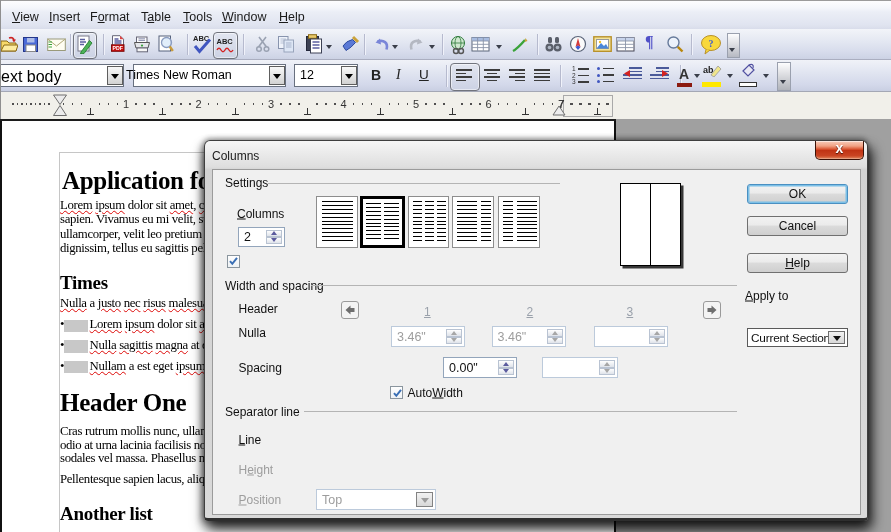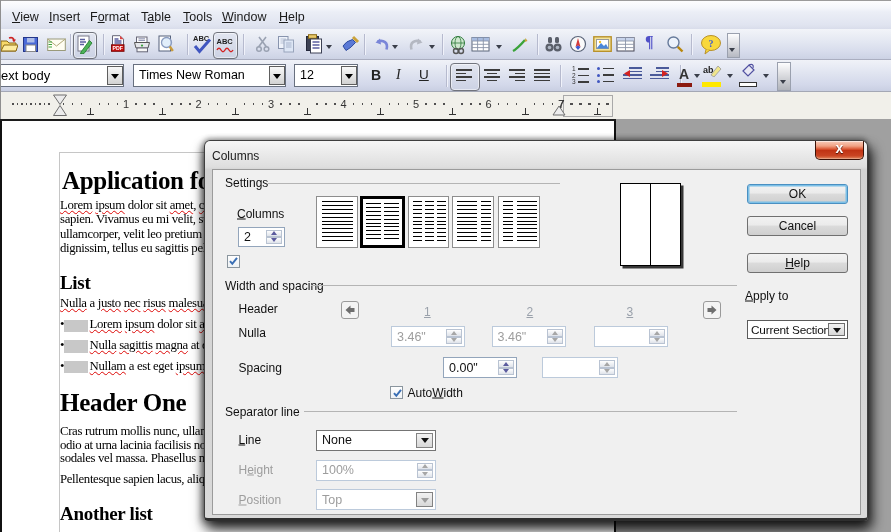--- a/index.html
+++ b/index.html
@@ -216,25 +216,25 @@
       <ellipse cx="11" cy="9" rx="9.5" ry="7.5" fill="#f8d83c" stroke="#b8912a"></ellipse>
       <path d="M6 15.5 L5 20 L10 16" fill="#f8d83c" stroke="#b8912a"></path>
       <text x="11" y="12.5" font-size="10" font-weight="bold" fill="#3b5ad4" text-anchor="middle" font-family="Liberation Serif">?</text>
     </svg>
     <div class="ab" style="left:727px;top:4px;width:11px;height:23px;background:linear-gradient(#fdfdfe,#b6b9c2);border:1px solid #9aa0ae"></div>
     <i class="dd" style="left:729px;top:19px"></i>
   </div>
 
 <div id="tb2" class="ab">
     <div class="ab" style="left:-6px;top:4px;width:130px;height:23px;background:#fff;border:1px solid #68707f;box-sizing:border-box"></div>
-    <span class="ab" style="left:1px;top:8px;font-size:13px;white-space:nowrap">ext body</span>
+    <span class="ab" style="left:1px;top:8px;font-size:16px;white-space:nowrap">ext body</span>
     <div class="ab" style="left:107px;top:6px;width:15.5px;height:19px;background:linear-gradient(#f8f8f8,#d2d2d2);border:1px solid #5e5e5e;box-sizing:border-box"></div>
     <i class="dd" style="left:110.5px;top:13.5px;border-left-width:4px;border-right-width:4px;border-top-width:5px;border-top-color:#000"></i>
     <div class="ab" style="left:133px;top:4px;width:153px;height:23px;background:#fff;border:1px solid #68707f;box-sizing:border-box"></div>
-    <span class="ab" style="left:139px;top:8px;font-size:12.5px;white-space:nowrap">Times New Roman</span>
+    <span class="ab" style="left:126px;top:8px;font-size:12.5px;white-space:nowrap">Times New Roman</span>
     <div class="ab" style="left:269px;top:6px;width:15.5px;height:19px;background:linear-gradient(#f8f8f8,#d2d2d2);border:1px solid #5e5e5e;box-sizing:border-box"></div>
     <i class="dd" style="left:272.5px;top:13.5px;border-left-width:4px;border-right-width:4px;border-top-width:5px;border-top-color:#000"></i>
     <div class="ab" style="left:294px;top:4px;width:64px;height:23px;background:#fff;border:1px solid #68707f;box-sizing:border-box"></div>
     <span class="ab" style="left:300px;top:8px;font-size:12.5px;white-space:nowrap">12</span>
     <div class="ab" style="left:341px;top:6px;width:15.5px;height:19px;background:linear-gradient(#f8f8f8,#d2d2d2);border:1px solid #5e5e5e;box-sizing:border-box"></div>
     <i class="dd" style="left:344.5px;top:13.5px;border-left-width:4px;border-right-width:4px;border-top-width:5px;border-top-color:#000"></i>
     <span class="ab" style="left:371px;top:7px;font-size:14px;font-weight:bold;color:#222">B</span>
     <span class="ab" style="left:396px;top:7px;font-size:14px;font-style:italic;font-family:'Liberation Serif',serif;color:#222">I</span>
     <span class="ab" style="left:419px;top:7px;font-size:13.5px;text-decoration:underline;color:#222">U</span>
     <i class="vsep" style="left:446px;top:5px;height:22px"></i>
@@ -408,21 +408,21 @@
 <div id="docarea" class="ab"></div>
 <div class="ab" style="left:0;top:0;width:1px;height:120px;background:#8f8f8f"></div>
 <div id="page" class="ab">
 
   <div class="ab" style="left:57px;top:31.5px;width:557px;height:380px;border-left:1px solid #c6c6c6;border-top:1px solid #c6c6c6"></div>
   <div class="ser" style="left:60px;top:46px;font-size:25px;letter-spacing:-0.3px;font-weight:bold">Application for Employment</div>
   <div class="ser" style="left:58px;top:77px;font-size:12.8px"><span class="sq">Lorem</span> <span class="sq">ipsum</span> dolor sit <span class="sq">amet</span>, <span class="sq">consectetur</span> adipiscing elit. Nam sapien.</div>
   <div class="ser" style="left:58px;top:91.5px;font-size:12.8px">sapien. Vivamus eu mi velit, suscipit porta augue. Curabitur in dui</div>
   <div class="ser" style="left:58px;top:106px;font-size:12.8px">ullamcorper, velit leo pretium tellus, nec aliquam eros augue non</div>
   <div class="ser" style="left:58px;top:120.5px;font-size:12.8px">dignissim, tellus eu sagittis pellentesque, arcu quam venenatis</div>
-  <div class="ser" style="left:58px;top:151px;font-size:19px;letter-spacing:-0.3px;font-weight:bold">List</div>
+  <div class="ser" style="left:58px;top:151px;font-size:19px;letter-spacing:-0.3px;font-weight:bold">Times</div>
   <div class="ser" style="left:58px;top:175px;font-size:12.8px"><span class="sq">Nulla</span> a <span class="sq">justo</span> <span class="sq">nec</span> <span class="sq">risus</span> <span class="sq">malesuada</span> porta vitae in dolor.</div>
   <div class="ser" style="left:58px;top:196px;font-size:12.8px">•</div>
   <div class="ab" style="left:62.3px;top:199.2px;width:24px;height:12.5px;background:#c8c8c8"></div>
   <div class="ser" style="left:87.6px;top:196px;font-size:12.8px"><span class="sq">Lorem</span> <span class="sq">ipsum</span> dolor sit <span class="sq">amet</span>, consectetur</div>
   <div class="ser" style="left:58px;top:217px;font-size:12.8px">•</div>
   <div class="ab" style="left:62.3px;top:219.8px;width:24px;height:12.5px;background:#c8c8c8"></div>
   <div class="ser" style="left:87.6px;top:217px;font-size:12.8px"><span class="sq">Nulla</span> <span class="sq">sagittis</span> <span class="sq">magna</span> at dolor posuere</div>
   <div class="ser" style="left:58px;top:238px;font-size:12.8px">•</div>
   <div class="ab" style="left:62.3px;top:240px;width:24px;height:12.5px;background:#c8c8c8"></div>
   <div class="ser" style="left:87.6px;top:238px;font-size:12.8px"><span class="sq">Nullam</span> a est eget <span class="sq">ipsum</span> tristique mollis</div>
@@ -563,56 +563,39 @@
     <div class="cb" style="left:177px;top:216px">
         <svg width="11" height="11" viewBox="0 0 11 11">
           <path d="M2 5.2 L4.3 7.8 L9 1.8" fill="none" stroke="#3a6fb5" stroke-width="2"></path>
         </svg>
       </div>
     <div class="glab" style="left:194.5px;top:216.5px">Auto<u>W</u>idth</div>
 
     <div class="glab" style="left:12px;top:236px">Separator line</div>
     <div class="gline" style="left:91px;top:241px;width:433px"></div>
     <div class="glab" style="left:25.5px;top:264px"><u>L</u>ine</div>
-    <div class="fld" style="left:103px;top:259.5px;width:120px;height:21px;border:1px solid #747474">
-      <span class="ftext">None</span>
-      <span class="combtn">
-          <i class="dd"></i>
-        </span>
-    </div>
     <div class="glab dis" style="left:25.5px;top:294px">H<u>e</u>ight</div>
-    <div class="spinbox dis" style="left:103px;top:289.5px;width:120px;height:21px">
-      <span class="ftext dis">100%</span>
-      <span class="spinner dis">
-          <span class="sphalf up">
-            <i class="tri-up"></i>
-          </span>
-          <span class="sphalf dn">
-            <i class="tri-dn"></i>
-          </span>
-        </span>
-    </div>
     <div class="glab dis" style="left:25.5px;top:324px"><u>P</u>osition</div>
     <div class="fld" style="left:103px;top:319px;width:120px;height:21px;border:1px solid #bccadb">
       <span class="ftext dis">Top</span>
       <span class="combtn dis">
           <i class="dd" style="border-top-color:#9d9d9d"></i>
         </span>
     </div>
 
     <div class="btn" style="left:534px;top:46px;width:101px;height:20px">
         <span>Cancel</span>
       </div>
     <div class="btn" style="left:534px;top:13.5px;width:101px;height:20px;border:1px solid #4a90c2;box-shadow:0 0 0 1.5px #7cc0e7 inset">
         <span>OK</span>
       </div>
     <div class="btn" style="left:534px;top:83px;width:101px;height:20px">
         <span><u>H</u>elp</span>
       </div>
     <div class="glab" style="left:532px;top:119.5px"><u>A</u>pply to</div>
-    <div class="fld" style="left:534px;top:150px;width:101px;height:19px;border:1px solid #5a5a5a">
+    <div class="fld" style="left:534px;top:158px;width:101px;height:19px;border:1px solid #5a5a5a">
       <span class="ftext" style="left:3px;font-size:11.8px;letter-spacing:-0.2px">Current Section</span>
       <span class="combtn" style="border-color:#6e6e6e">
           <i class="dd"></i>
         </span>
     </div>
   </div>
 </div>
 
 </body></html>

